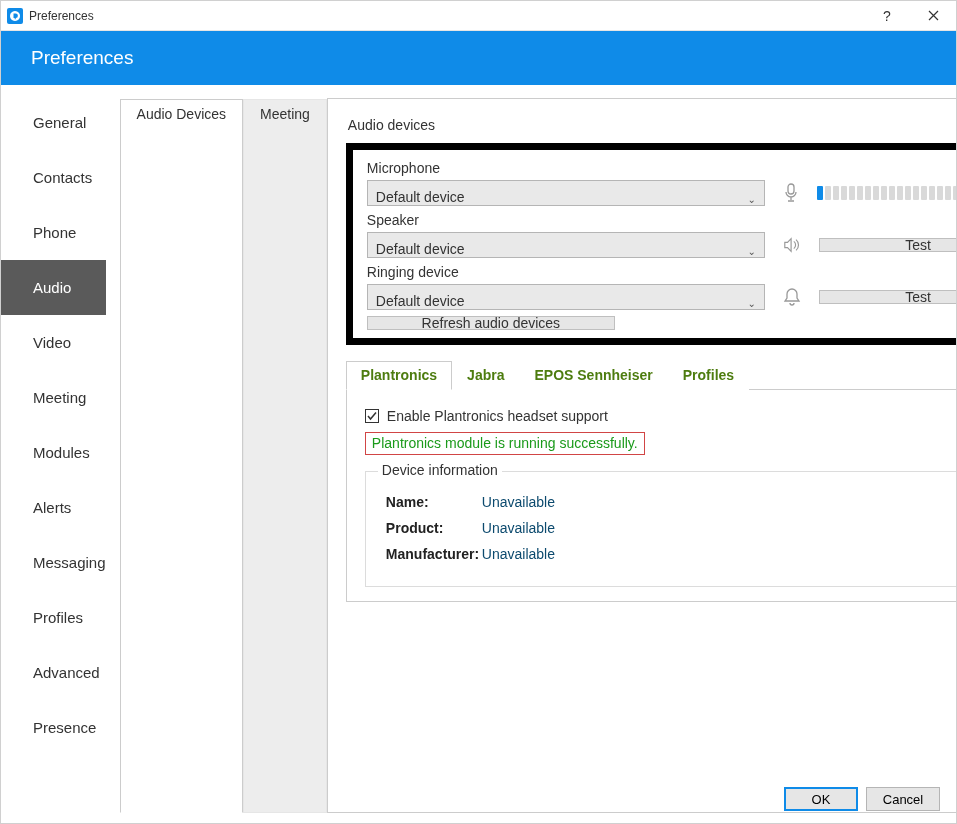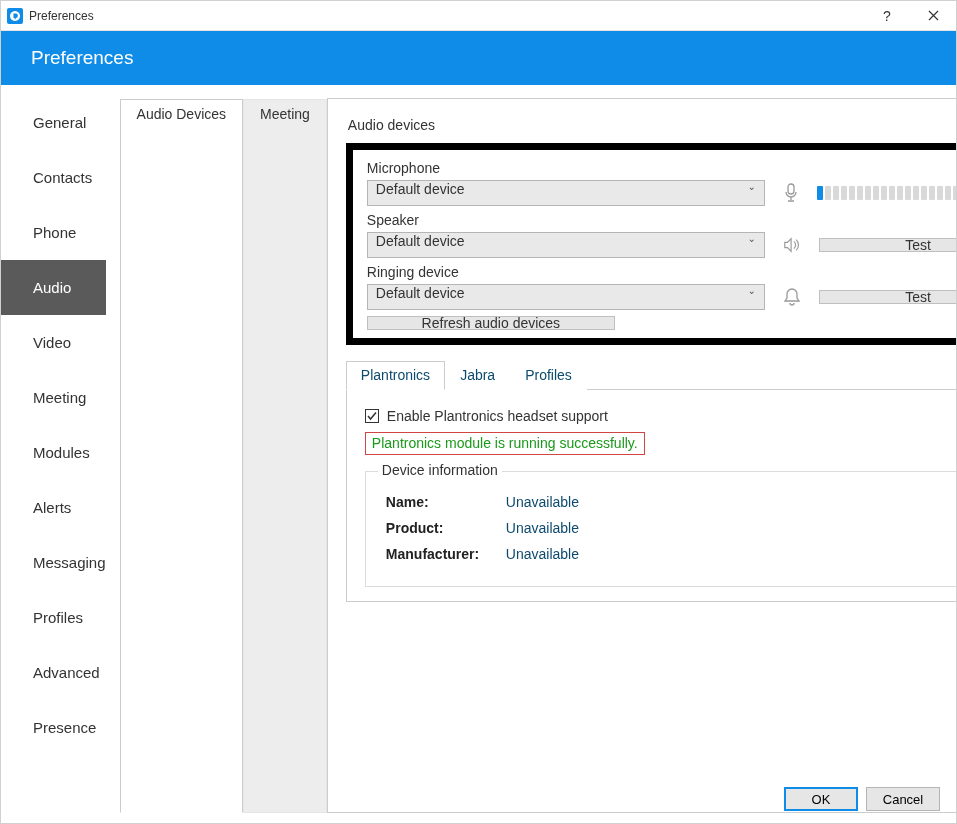--- a/index.html
+++ b/index.html
@@ -33,48 +33,48 @@
   .tab-panel { border:1px solid #ccc; padding:14px 18px 18px; margin-top:-1px; flex:1; overflow:auto;}
   
 
   .section-title { font-size:14px; color:#333; margin:4px 0 10px 2px; }
 
   .dev-block { border:7px solid #000000; padding:10px 14px 8px; }
 
   .row { margin-bottom:6px; }
   .label { font-size:14px; color:#333; margin-bottom:4px;}
   .device-line { display:flex; align-items:center; gap:18px; }
-  .combo { flex:0 0 398px; height:26px; border:1px solid #b5b5b5; background:#e9e9e9; display:flex; align-items:flex-start; padding:0 8px; font-size:14px; color:#333; position:relative; cursor:pointer;}
+  .combo { flex:0 0 398px; height:26px; border:1px solid #b5b5b5; background:#e9e9e9; display:flex; align-items:flex-end; padding:0 8px; font-size:14px; color:#333; position:relative; cursor:pointer;}
   .combo .chev { margin-left:auto; font-size:10px; color:#555;}
   .mic-icon, .spk-icon, .bell-icon { width:18px; color:#888; display:flex; align-items:center; justify-content:center;}
   .level { flex:1; height:14px; display:flex; gap:2px; align-items:center;}
   .level .seg{width:6px;height:14px;background:#d9d9d9;border-radius:1px;}
   .level .seg.on{background:#0f8be8;}
   .btn { height:14px; border:1px solid #bfbfbf; background:#e6e6e6; font-size:14px; color:#333; display:flex; align-items:center; justify-content:center; cursor:pointer;}
   .test-btn{ width:200px;}
   .refresh-btn{ width:248px; margin-top:6px;}
 
   
   .inner-tabs { display:flex; margin-top:16px;}
-  .inner-tabs .tab { padding:5px 14px 6px; font-size:14px; color:#0c4a6e; border:1px solid transparent; background:#ededed; cursor:pointer;}
+  .inner-tabs .tab { padding:5px 14px 6px; font-size:14px; color:#4d7c0f; border:1px solid transparent; background:#ededed; cursor:pointer;font-weight:bold;}
   .inner-tabs .tab.selected{ background:#fff; border:1px solid #ccc; border-bottom:1px solid #fff; z-index:2; position:relative;}
   .inner-tabs .tab:not(.selected){ background:#fff;}
   .inner-panel{ border:1px solid #ccc; margin-top:-1px; padding:18px 18px 14px;}
 
   .chk-line{ display:flex; align-items:center; gap:8px; font-size:14px; color:#333;}
   .chk{ width:14px; height:14px; border:1px solid #333; display:flex; align-items:center; justify-content:center; font-size:12px; color:#333;}
   .chk.checked svg{display:block;}
   .chk svg{display:none; width:10px;height:10px;}
 
   .status-box{ border:1px solid #d14545; padding:2px 6px 3px; color:#1a9a1a; font-size:14px; display:inline-block; margin-top:8px;}
 
   .devinfo{ border:1px solid #dcdcdc; margin-top:16px; padding:12px 16px 14px; position:relative;}
   .devinfo .legend{ position:absolute; top:-10px; left:12px; background:#fff; padding:0 4px; font-size:14px; color:#333;}
   .devinfo .line{ display:flex; font-size:14px; margin:10px 0; padding-left:4px;}
-  .devinfo .k{ width:120px; font-weight:600; color:#222;}
+  .devinfo .k{ width:96px; font-weight:600; color:#222;}
   .devinfo .v{ color:#0c4a6e;}
 
   
   .footer{ position:absolute; bottom:12px; right:16px; display:flex; gap:8px;}
   .footer .fbtn{ width:74px; height:24px; border:1px solid #b5b5b5; background:#e6e6e6; font-size:13px; display:flex; align-items:center; justify-content:center; cursor:pointer;}
   .footer .fbtn.primary{ border:2px solid #0f8be8; background:#e6e6e6;}
 </style>
 </head>
 <body>
 
@@ -205,20 +205,21 @@
             </span>
             <div class="btn test-btn">Test</div>
           </div>
         </div>
         <div class="btn refresh-btn">Refresh audio devices</div>
       </div>
 
       <div class="inner-tabs" id="headsettabs">
           <div class="tab selected">Plantronics</div>
           <div class="tab">Jabra</div>
+          <div class="tab">EPOS Sennheiser</div>
           <div class="tab">Profiles</div>
         </div>
       <div class="inner-panel">
         <div class="chk-line">
           <span class="chk checked">
             <svg viewBox="0 0 10 10">
                 <path d="M1 5l2.5 3L9 1.5" stroke="#333" stroke-width="1.5" fill="none"></path>
               </svg>
           </span>
           <span>Enable Plantronics headset support</span>

